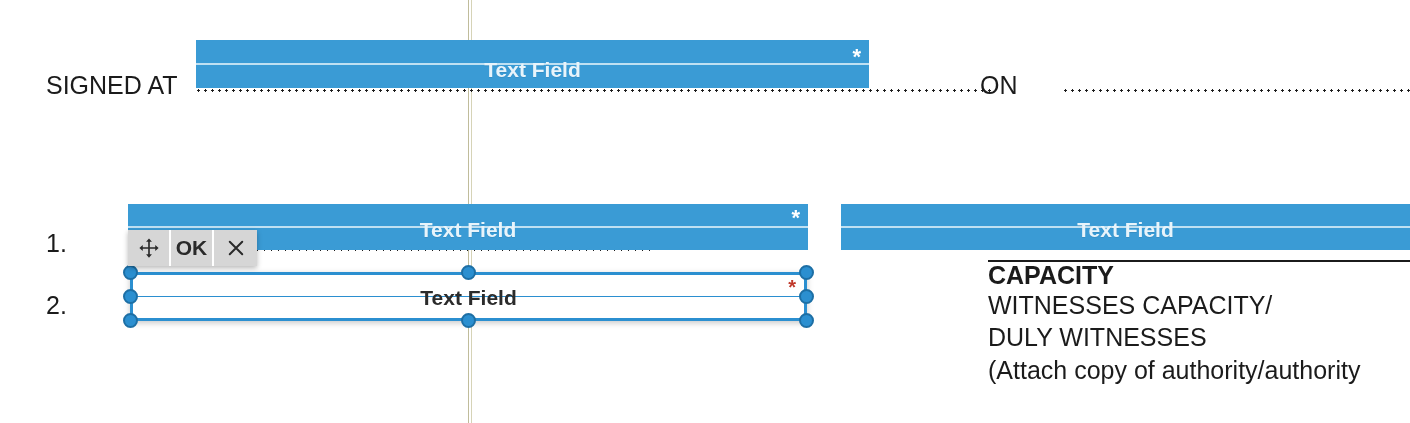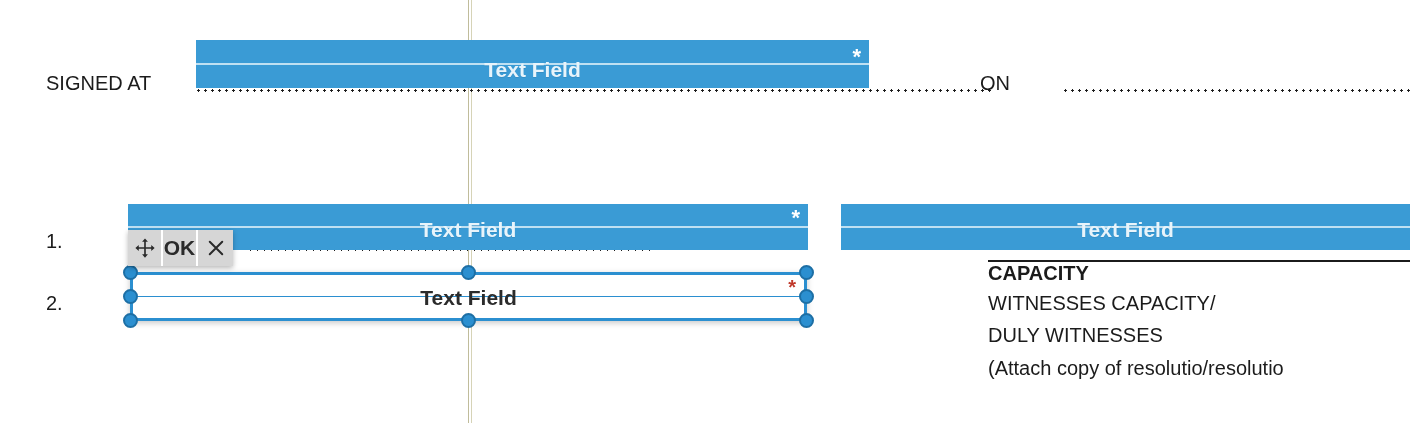--- a/index.html
+++ b/index.html
@@ -27,21 +27,21 @@
     background: #b5b08a;
     opacity: 0.85;
   }
   .guide-line.g1 { left: 468px; }
   .guide-line.g2 { left: 471px; background: #cfcbaa; }
 
   
   .doc-text {
     position: absolute;
     color: #1b1b1b;
-    font-size: 20px;
+    font-size: 25px;
     line-height: 1;
     white-space: nowrap;
     font-family: "Liberation Sans", sans-serif;
   }
 
   
   .dotline {
     position: absolute;
     height: 3px;
     background-image: radial-gradient(circle, #1d1d1d 0 1.1px, transparent 1.3px);
@@ -135,21 +135,21 @@
   
   .edit-toolbar {
     position: absolute;
     display: flex;
     align-items: stretch;
     background: #d6d6d6;
     box-shadow: 0 2px 5px rgba(0,0,0,0.28);
     z-index: 50;
   }
   .edit-toolbar .tb-btn {
-    width: 35px;
+    width: 43px;
     display: flex;
     align-items: center;
     justify-content: center;
     color: #2a2a2a;
     font-size: 21px;
     font-weight: bold;
     cursor: pointer;
     border-right: 2px solid #ffffff;
     box-sizing: border-box;
     user-select: none;
@@ -229,15 +229,15 @@
   <div class="tf" style="left:841px; top:204px; width:569px; height:46px;">
     <div class="tf-split" style="top:22px;"></div>
     <div class="tf-caption" style="top:14px;">Text Field</div>
   </div>
 
   <div class="rule" style="left:988px; top:260px; width:422px;"></div>
 
   <div class="doc-text" style="left:988px; top:263px; font-weight:bold;">CAPACITY</div>
   <div class="doc-text" style="left:988px; top:293px;">WITNESSES CAPACITY/</div>
   <div class="doc-text" style="left:988px; top:325px;">DULY WITNESSES</div>
-  <div class="doc-text" style="left:988px; top:358px;">(Attach copy of resolutio/resolutio</div>
+  <div class="doc-text" style="left:988px; top:358px;">(Attach copy of authority/authority</div>
 
 </div>
 
 </body></html>

